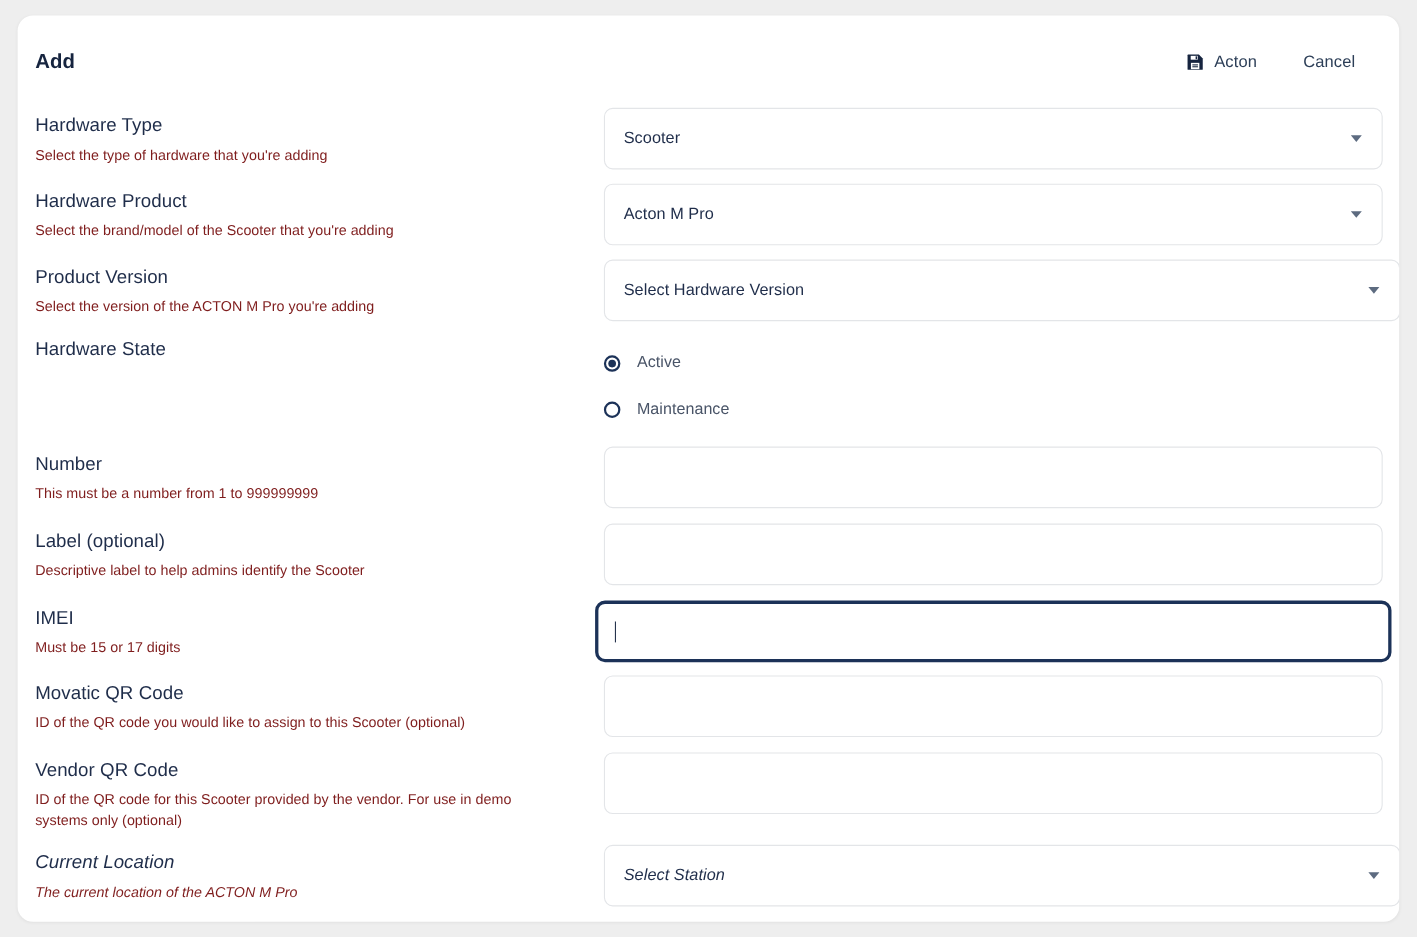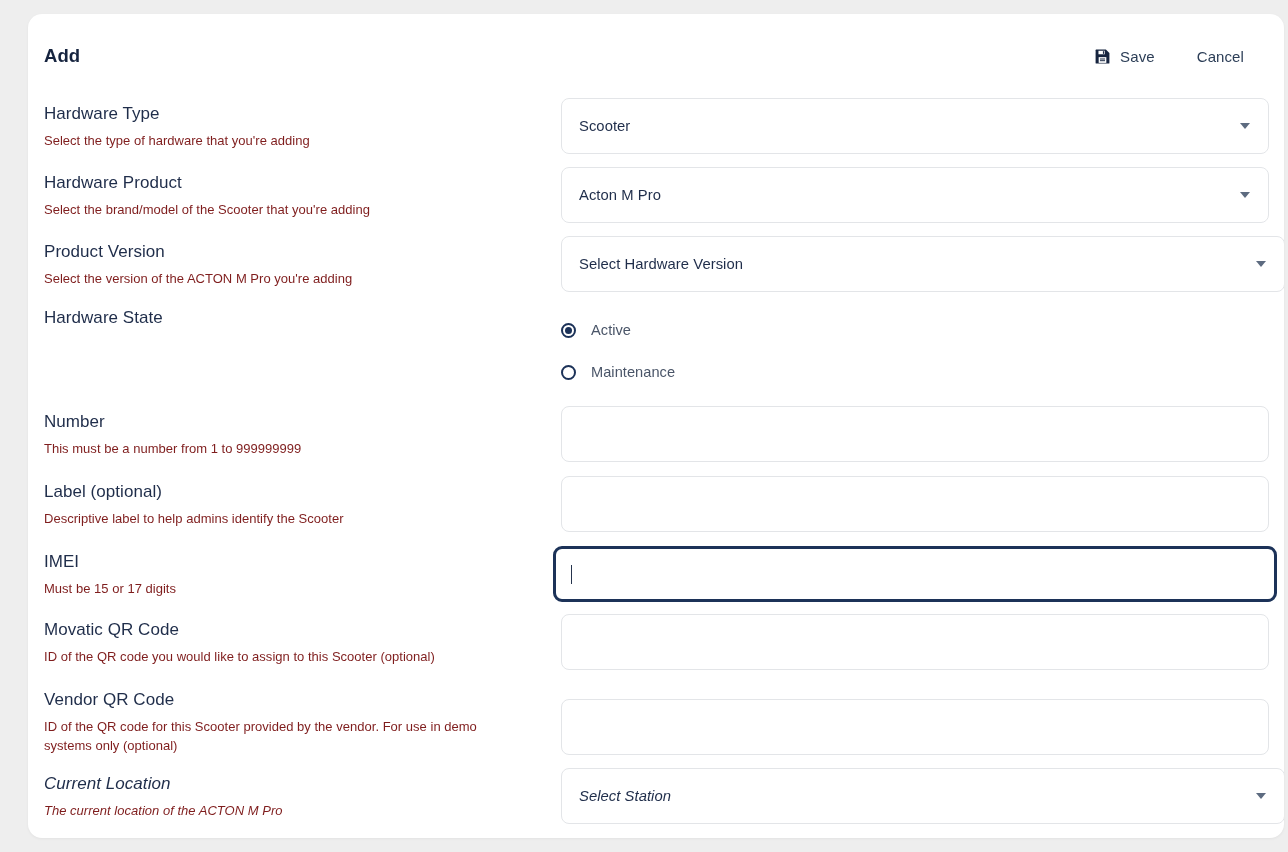--- a/index.html
+++ b/index.html
@@ -24,21 +24,20 @@
   .card {
     position: absolute;
     left: 16px;
     top: 14px;
     width: 1256px;
     height: 824px;
     background: #ffffff;
     border-radius: 14px;
     box-shadow: 0 1px 3px rgba(0,0,0,0.05);
     overflow: hidden;
-    margin-left: 12px;
   }
 
   
   .card-header {
     position: relative;
     height: 84px;
     padding: 0 32px 0 16px;
     display: flex;
     align-items: center;
     justify-content: space-between;
@@ -216,21 +215,21 @@
   .row-label-opt .row-control-col { width: 708px; flex: 0 0 708px; }
 
   .row-imei        { margin-top: 14px; }
   .row-imei .row-label-col { padding-top: 6px; }
   .row-imei .row-control-col { width: 724px; flex: 0 0 724px; margin-left: -8px; }
 
   .row-movatic     { margin-top: 12px; }
   .row-movatic .row-label-col { padding-top: 6px; }
   .row-movatic .row-control-col { width: 708px; flex: 0 0 708px; }
 
-  .row-vendor      { margin-top: 14px; align-items: flex-end; }
+  .row-vendor      { margin-top: 14px; }
   .row-vendor .row-label-col { padding-top: 6px; }
   .row-vendor .row-control-col { width: 708px; flex: 0 0 708px; }
 
   .row-location    { margin-top: 13px; font-style: italic; }
   .row-location .row-label-col { padding-top: 6px; }
   .row-location .row-control-col { width: 724px; flex: 0 0 724px; }
 </style>
 </head>
 <body>
 
@@ -244,21 +243,21 @@
           <span class="save-icon">
             <svg viewBox="0 0 16 16" width="17" height="17" aria-hidden="true">
               <path fill="#16243f" d="M2 1.5h9.2L14.5 4.8V14a.5.5 0 0 1-.5.5H2a.5.5 0 0 1-.5-.5V2a.5.5 0 0 1 .5-.5z"></path>
               <rect x="4.2" y="2.6" width="6" height="3.3" fill="#ffffff"></rect>
               <rect x="8.4" y="3.0" width="1.2" height="2.5" fill="#16243f"></rect>
               <rect x="4.4" y="8.6" width="7.2" height="5.4" fill="#ffffff"></rect>
               <rect x="5.6" y="9.9" width="4.8" height="0.9" fill="#16243f"></rect>
               <rect x="5.6" y="11.5" width="4.8" height="0.9" fill="#16243f"></rect>
             </svg>
           </span>
-          <span class="save-label">Save</span>
+          <span class="save-label">Acton</span>
         </button>
         <button class="cancel-btn">Cancel</button>
       </div>
     </div>
 
     <div class="form-body">
 
       <div class="form-row row-hw-type">
         <div class="row-label-col">
           <div class="field-label">Hardware Type</div>

